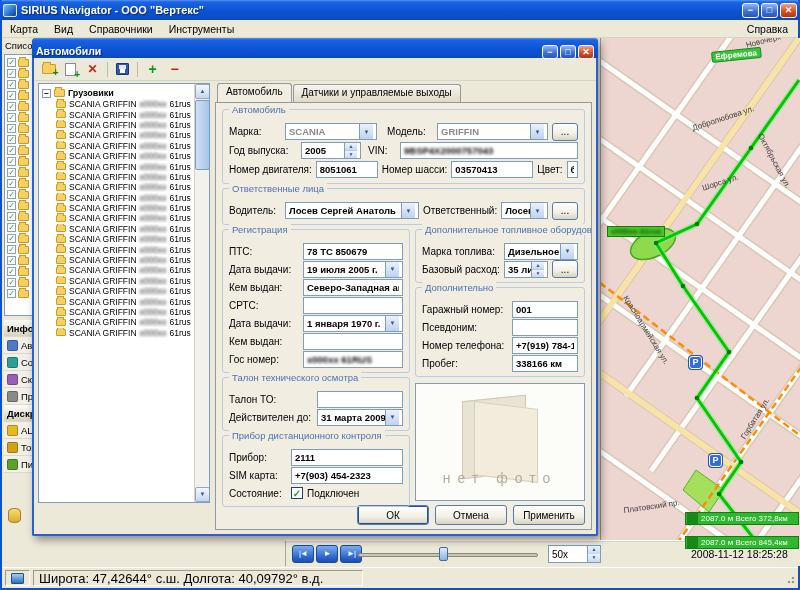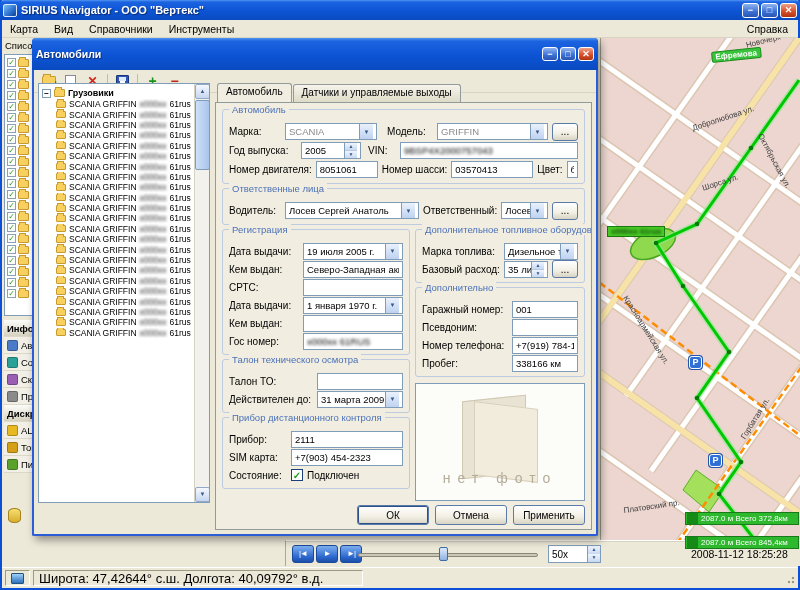--- a/index.html
+++ b/index.html
@@ -53,21 +53,21 @@
 
 .statusbar{position:absolute;left:0;bottom:0;width:796px;height:21px;background:#ece9d8;border-top:1px solid #fff;display:flex;align-items:center;padding:0 3px;gap:3px;z-index:21;}
 .sb-cell{border:1px solid;border-color:#9d9a84 #fff #fff #9d9a84;height:16px;display:flex;align-items:center;padding:0 5px;font-size:13px;}
 .sb-ico{width:13px;height:11px;background:linear-gradient(#9fd0f2,#2a6fc0);border:1px solid #23527c;border-radius:1px;}
 .sb-grip{margin-left:auto;width:12px;height:12px;background:
  radial-gradient(circle at 10px 10px,#9a9684 1.3px,transparent 1.6px),
  radial-gradient(circle at 6px 10px,#9a9684 1.3px,transparent 1.6px),
  radial-gradient(circle at 10px 6px,#9a9684 1.3px,transparent 1.6px);}
 
 .dlg{position:absolute;left:30px;top:38px;width:566px;height:498px;background:#ece9d8;border:2px solid #2b5dd7;border-top:none;border-radius:4px 4px 2px 2px;box-shadow:3px 4px 8px rgba(0,0,0,.4);z-index:10;}
-.dlg-title{height:20px;margin:0 -2px;background:linear-gradient(180deg,#5295f2 0%,#1b63e0 10%,#0c54d4 55%,#0a4ac0 100%);border-radius:4px 4px 0 0;display:flex;align-items:center;padding:16px 4px;gap:39px;}
+.dlg-title{height:20px;margin:0 -2px;background:linear-gradient(180deg,#5295f2 0%,#1b63e0 10%,#0c54d4 55%,#0a4ac0 100%);border-radius:4px 4px 0 0;display:flex;padding:7px 4px;gap:39px;}
 .dlg-cap{color:#fff;font-weight:bold;font-size:10.5px;text-shadow:1px 1px 1px #0a2a70;flex:1;}
 .dlg-title .cap{width:16px;height:14px;line-height:12px;}
 .dlg-toolbar{height:23px;display:flex;align-items:center;gap:1px;padding:1px 4px;border-bottom:1px solid #d8d4c4;}
 .tbi{width:21px;height:19px;display:flex;align-items:center;justify-content:center;border:1px solid transparent;border-radius:2px;}
 .tbsep{width:1px;height:15px;background:#c0bcab;margin:0 3px;}
 .icf{width:14px;height:10px;background:#f8d060;border:1px solid #c89b2e;position:relative;border-radius:1px;}
 .icf::before{content:"";position:absolute;left:0;top:-3px;width:6px;height:2px;background:#f8d060;border:1px solid #c89b2e;border-bottom:none;}
 .icf::after{content:"+";position:absolute;right:-4px;bottom:-5px;color:#0c8a0c;font-weight:bold;font-size:10px;line-height:10px;}
 .icp{width:11px;height:13px;background:#fff;border:1px solid #889;position:relative;}
 .icp::after{content:"+";position:absolute;right:-5px;bottom:-5px;color:#0c8a0c;font-weight:bold;font-size:10px;line-height:10px;}
@@ -94,21 +94,21 @@
 .tabs{height:19px;display:flex;padding-left:2px;align-items:flex-end;}
 .tab{height:18px;padding:2px 8px 0;font-size:10px;border:1px solid #919b9c;border-bottom:none;border-radius:3px 3px 0 0;background:linear-gradient(#f6f4ec,#dfdbc8);margin-right:1px;white-space:nowrap;}
 .tab.active{height:19px;background:#f1eee1;position:relative;z-index:2;}
 .tabpanel{position:absolute;left:0;top:19px;right:0;bottom:0;border:1px solid #919b9c;background:#f1eee1;padding:6px 6px 4px;display:flex;flex-direction:column;overflow:hidden;}
 
 .grp{position:relative;border:1px solid #bccbe0;border-radius:3px;padding:12px 6px 4px;margin-bottom:4px;}
 .grp-cap{position:absolute;left:6px;top:-6px;background:#f1eee1;padding:0 3px;color:#4a70b8;font-size:9.5px;white-space:nowrap;}
 .frow{display:flex;align-items:center;height:19px;gap:4px;font-size:10px;}
 .frow.h18{height:18px;}
 .lbl{white-space:nowrap;flex:none;}
-.tb{height:17px;border:1px solid #7f9db9;background:#fff;display:flex;align-items:center;padding:0 3px;font-size:9.5px;overflow:hidden;white-space:nowrap;}
+.tb{height:17px;border:1px solid #7f9db9;background:#fff;display:flex;align-items:center;padding:0 3px;font-size:9.5px;overflow:hidden;white-space:nowrap;font-weight:bold;}
 .tb .val{overflow:hidden;white-space:nowrap;}
 .grow{flex:1;}
 .combo .arrow{width:14px;height:15px;margin-left:auto;flex:none;background:linear-gradient(#eaf1fc,#bed2f0);border-left:1px solid #7f9db9;display:flex;align-items:center;justify-content:center;font-size:6px;color:#365a8c;}
 .disabled .val{color:#8a8a8a;}
 .spinr{width:13px;height:15px;margin-left:auto;flex:none;display:flex;flex-direction:column;border-left:1px solid #7f9db9;}
 .spinr b{flex:1;font-size:5px;line-height:6.5px;text-align:center;background:linear-gradient(#eef4fd,#c8d8f2);color:#365a8c;border-bottom:1px solid #b8c8e2;}
 .spinr b:last-child{border-bottom:none;}
 .blurtxt{filter:blur(1.5px);}
 .xpbtn{height:20px;border:1px solid #5a7aa8;border-radius:3px;background:linear-gradient(#ffffff,#f2efe4 60%,#d8d4c4);font-size:10px;padding:0 4px;}
 .btn-sm{width:26px;height:18px;flex:none;}
@@ -622,20 +622,26 @@
               <button class="xpbtn btn-sm">...</button>
             </div>
           </div>
 
           <div class="cols">
 
             <div class="colL">
               <div class="grp">
                 <span class="grp-cap">Регистрация</span>
                 <div class="frow h18">
+                    <span class="lbl" style="width:70px">ПТС:</span>
+                    <span class="tb grow">
+                      <span class="val">78 ТС 850679</span>
+                    </span>
+                  </div>
+                <div class="frow h18">
                     <span class="lbl" style="width:70px">Дата выдачи:</span>
                     <span class="tb combo grow">
                       <span class="val">19   июля   2005 г.</span>
                       <span class="arrow">▼</span>
                     </span>
                   </div>
                 <div class="frow h18">
                     <span class="lbl" style="width:70px">Кем выдан:</span>
                     <span class="tb grow">
                       <span class="val">Северо-Западная акционерная т</span>

